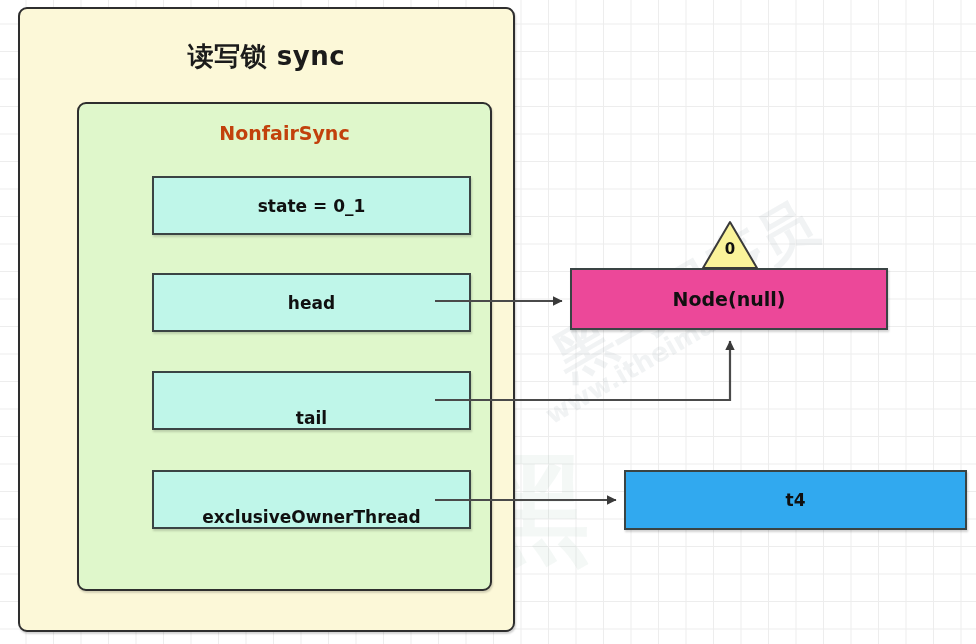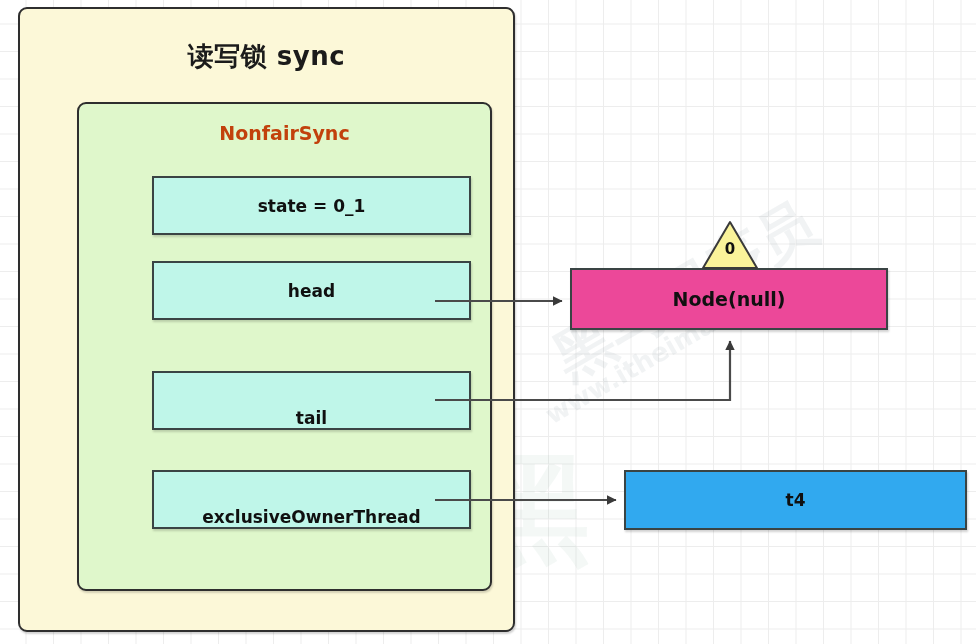--- a/index.html
+++ b/index.html
@@ -53,21 +53,21 @@
     font-size:19px;font-weight:700;color:#c2410c;
   }
   .field{
     left:116px;width:319px;height:59px;
     background:#BFF6E9;border:2px solid #3A4444;
     font-size:17px;font-weight:700;color:#101010;
     box-shadow:1px 2px 2px rgba(0,0,0,0.16);
     margin-left:36px;
   }
   #field-state{top:176px;}
-  #field-head{top:261px;}
+  #field-head{top:273px;}
   #field-tail{top:371px;align-items:flex-end;}
   #field-owner{top:470px;align-items:flex-end;}
 
   #node-box{
     left:570px;top:268px;width:318px;height:62px;
     background:#ec4899;border:2px solid #3A4444;
     font-size:19px;font-weight:700;color:#101010;
     box-shadow:1px 2px 2px rgba(0,0,0,0.18);
   }
   #t4-box{

